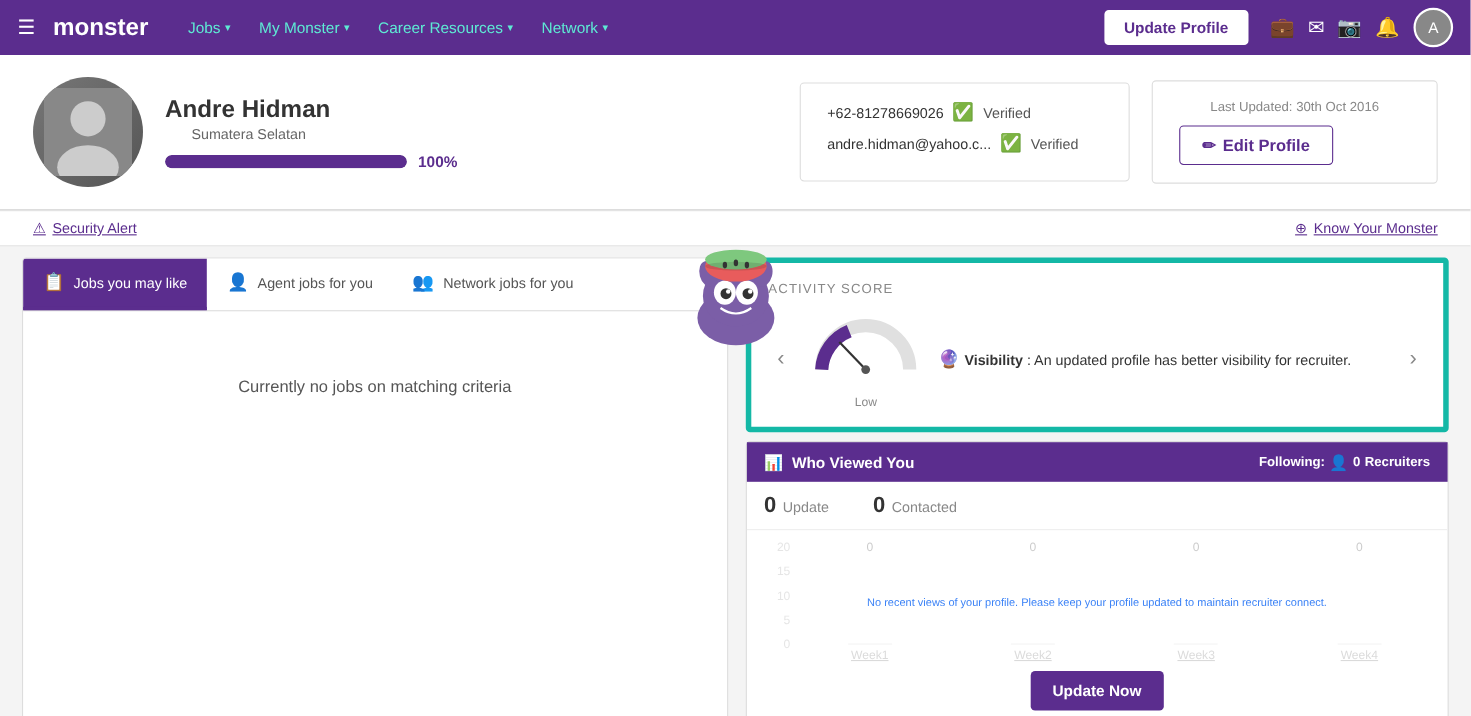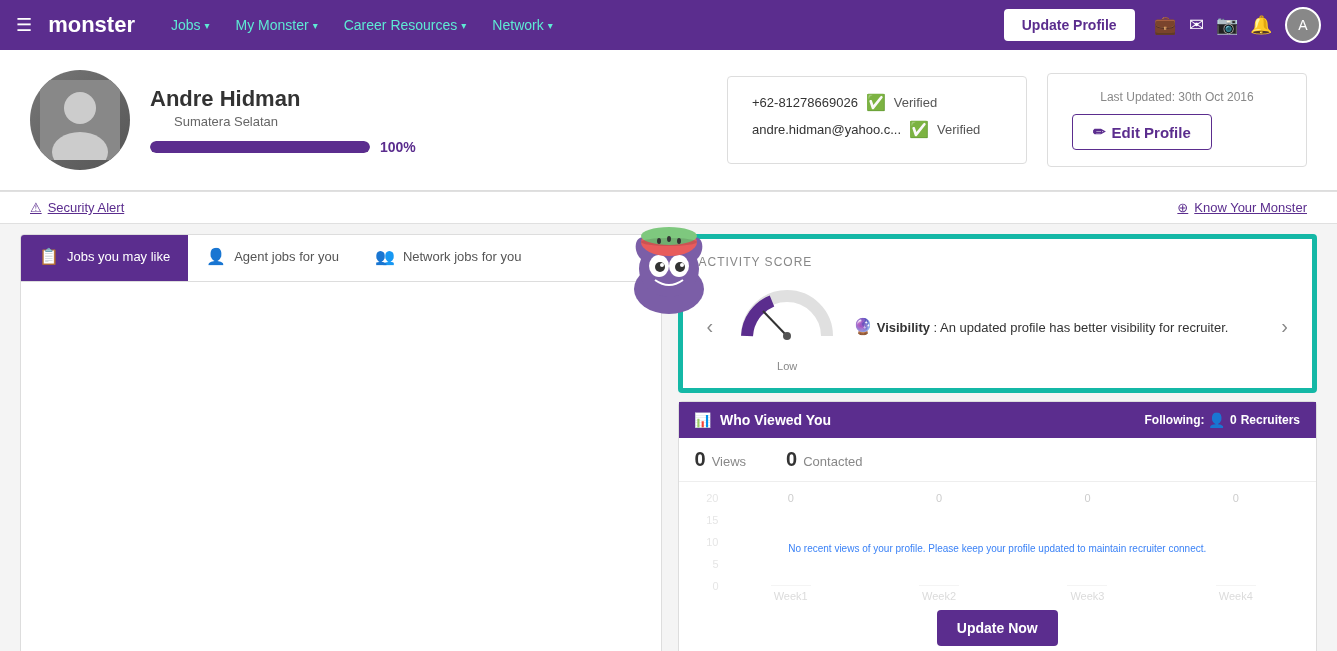--- a/index.html
+++ b/index.html
@@ -310,21 +310,21 @@
     .chart-bar-wrap {
       width: 40px; height: 80px;
       display: flex; align-items: flex-end; justify-content: center;
       border-bottom: 1px solid #ddd;
     }
     .chart-bar-inner {
       width: 30px;
       background: #5b2d8e;
       opacity: 0.3;
     }
-    .chart-label { font-size: 11px; color: #888; margin-top: 4px; }
+    .chart-label { font-size: 11px; color: #888; margin-top: 4px; text-decoration: underline; }
     .update-now-btn {
       display: block;
       background: #5b2d8e;
       color: #fff;
       border: none;
       border-radius: 4px;
       padding: 10px 20px;
       font-size: 14px;
       font-weight: bold;
       cursor: pointer;
@@ -466,20 +466,21 @@
       </div>
       <div class="tab-item">
         <span class="tab-icon">👤</span>
         <span>Agent jobs for you</span>
       </div>
       <div class="tab-item">
         <span class="tab-icon">👥</span>
         <span>Network jobs for you</span>
       </div>
     </div>
+    <div class="jobs-empty">Currently no jobs on matching criteria</div>
   </div>
 
   <div class="right-panel">
 
     <div class="activity-score-box">
       <div class="activity-score-title">ACTIVITY SCORE</div>
       <div class="score-row">
         <button class="arrow-btn">‹</button>
         <div>
           <svg class="gauge-svg" viewBox="0 0 100 60">
@@ -511,21 +512,21 @@
         <div class="following-info">
           <span>Following:</span>
           <span class="person-icon">👤</span>
           <strong>0</strong>
           <span>Recruiters</span>
         </div>
       </div>
       <div class="views-row">
         <div class="views-col">
           <span class="views-count">0</span>
-          <span class="views-label">Views</span>
+          <span class="views-label">Update</span>
         </div>
         <div class="views-col">
           <span class="views-count">0</span>
           <span class="views-label">Contacted</span>
         </div>
       </div>
       <div class="chart-area" style="position:relative;">
         <div class="chart-overlay">No recent views of your profile. Please keep your profile updated to maintain recruiter connect.</div>
         <div style="display:flex;gap:0;opacity:0.3;">
           <div class="chart-y-axis">

